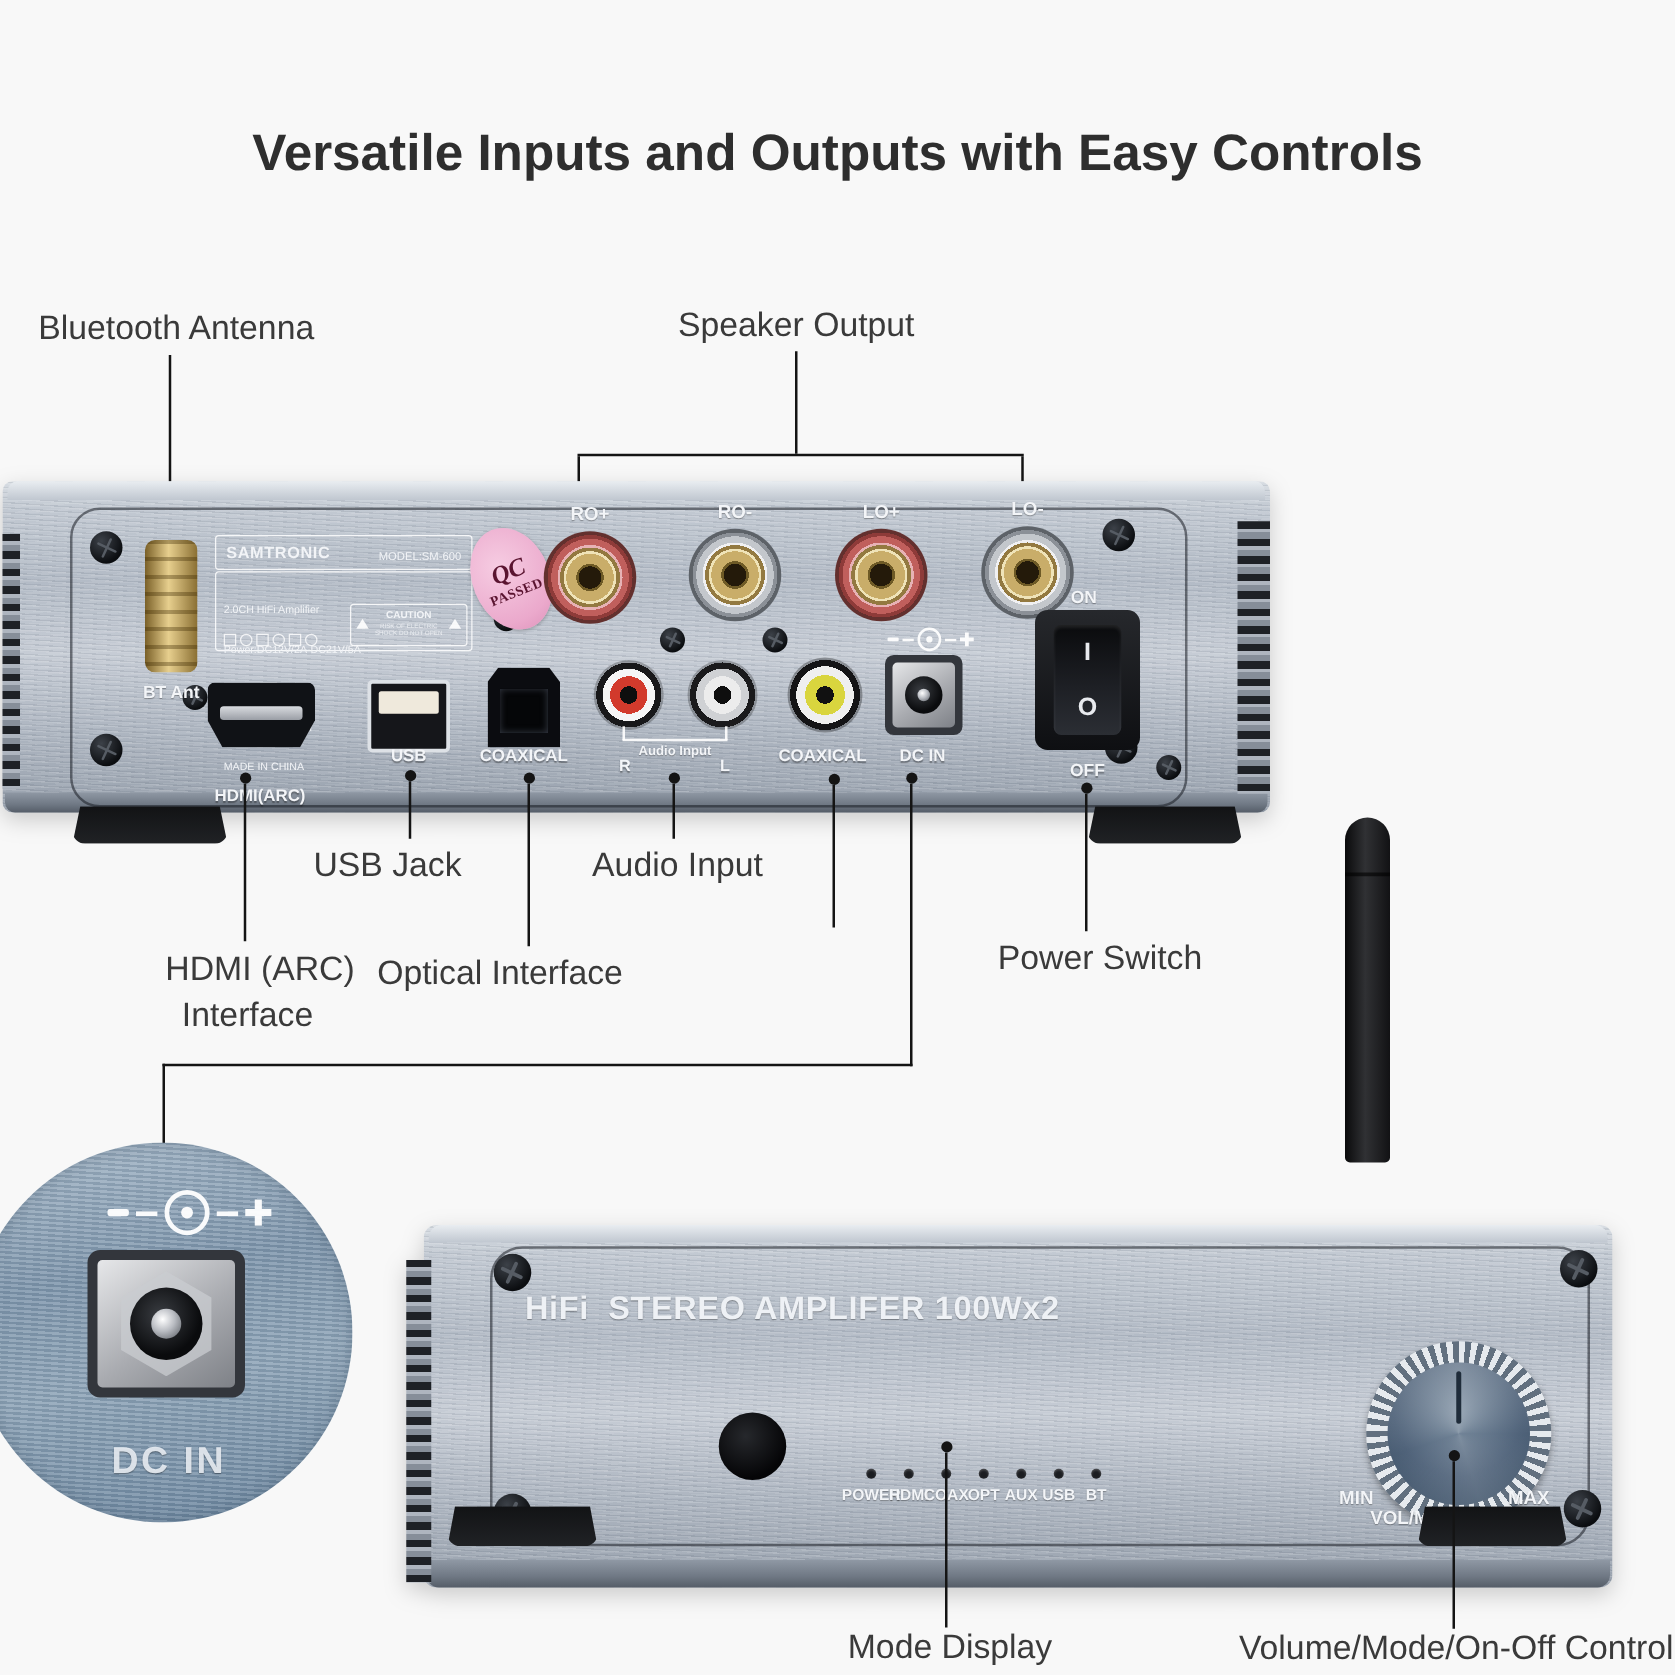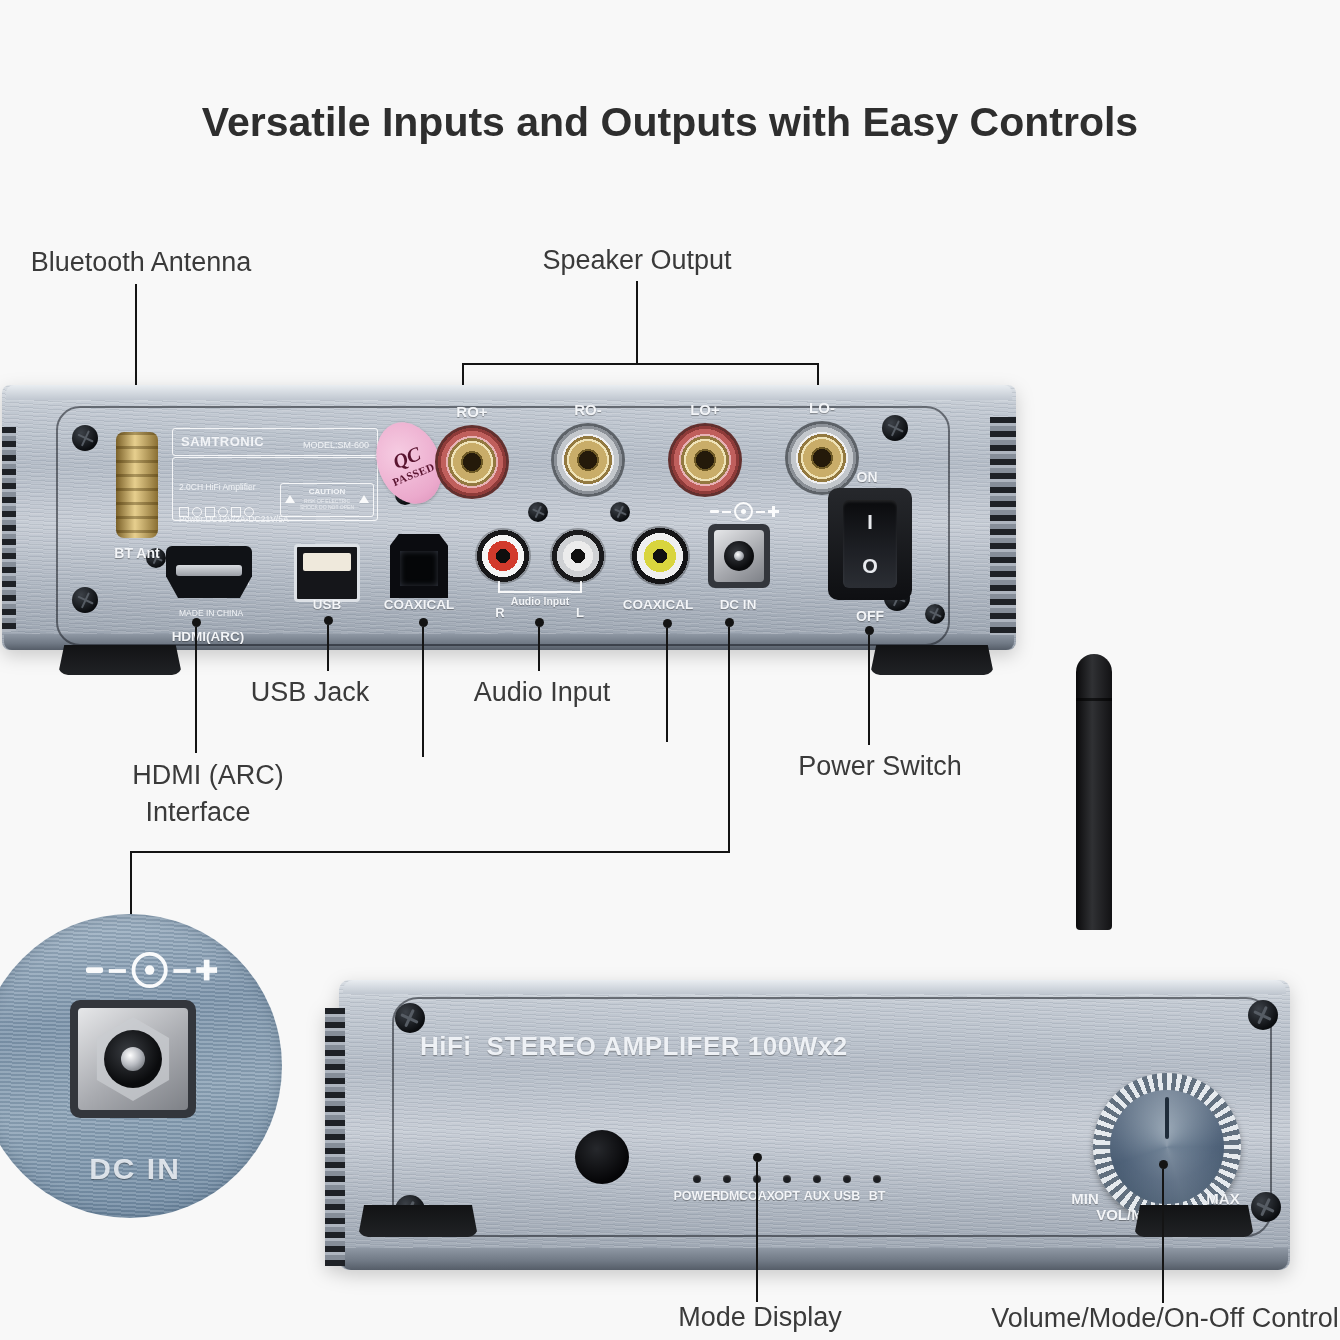--- a/index.html
+++ b/index.html
@@ -285,20 +285,21 @@
 
   <div class="ldot" style="left:725px;top:618px;"></div>
   <div class="lv" style="left:728px;top:627px;height:226px;"></div>
   <div class="lh" style="left:130px;top:851px;width:600px;"></div>
   <div class="lv" style="left:130px;top:851px;height:66px;"></div>
 
   <div class="callout" style="left:225px;top:677px;width:170px;">USB Jack</div>
   <div class="callout" style="left:437px;top:677px;width:210px;">Audio Input</div>
   <div class="callout" style="left:108px;top:760px;width:200px;">HDMI (ARC)</div>
   <div class="callout" style="left:98px;top:797px;width:200px;">Interface</div>
+  <div class="callout" style="left:275px;top:763px;width:250px;">Optical Interface</div>
   <div class="callout" style="left:770px;top:751px;width:220px;">Power Switch</div>
 
   <div class="inset" style="left:-22px;top:914px;width:304px;height:304px;">
     <div class="polarity" style="left:108px;top:38px;transform:scale(1.9);transform-origin:left top;">
       <span class="pol-minus"></span>
         <span class="pol-line"></span>
       <span class="pol-ring">
           <span class="pol-dot"></span>
         </span>
       <span class="pol-line"></span>

